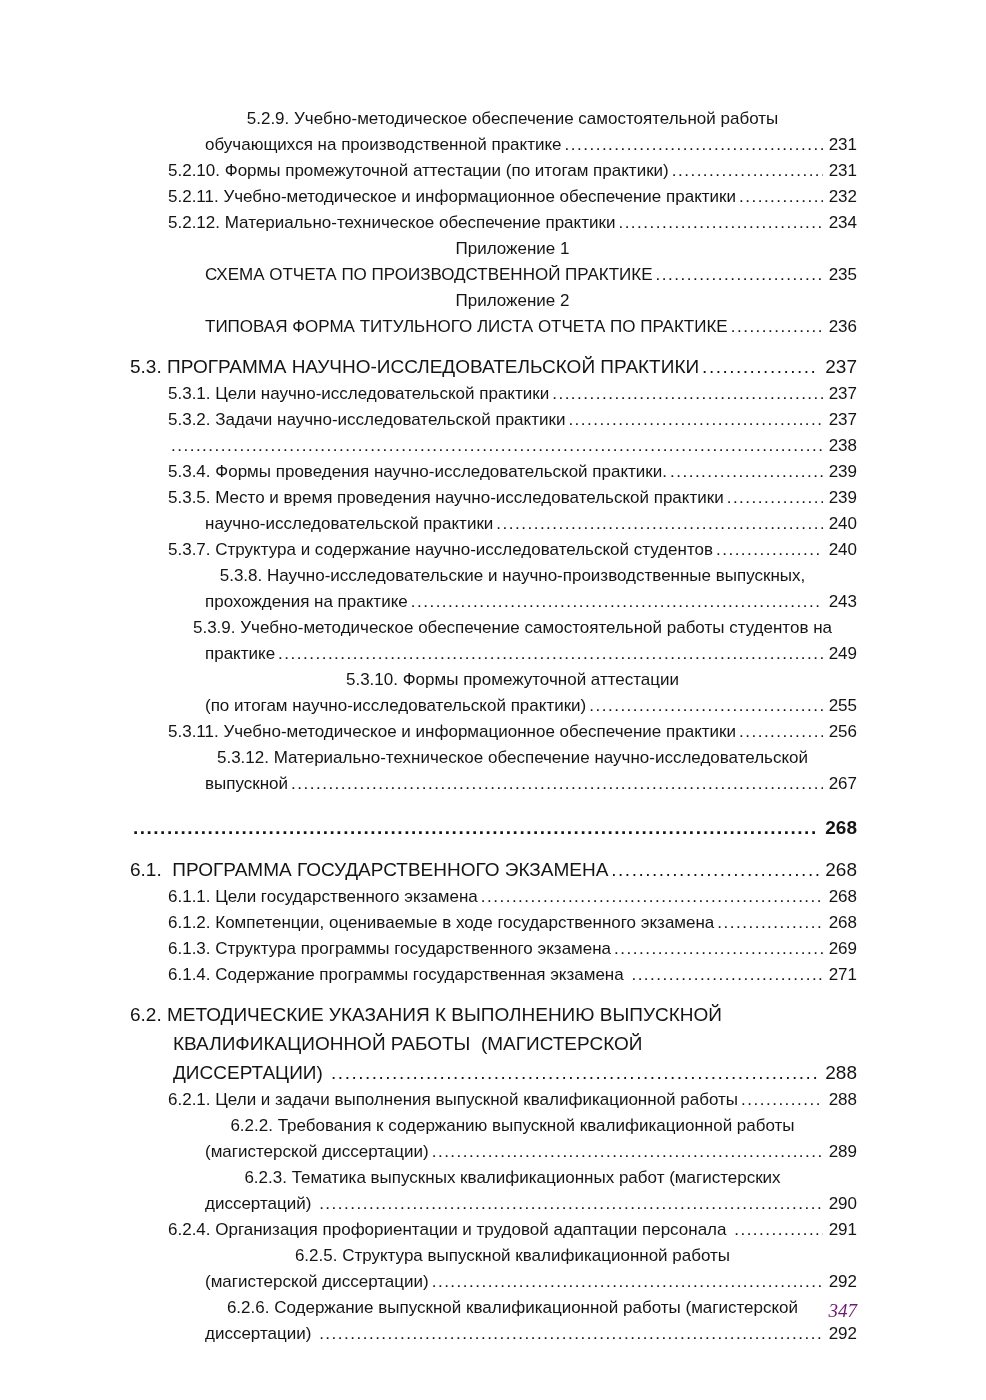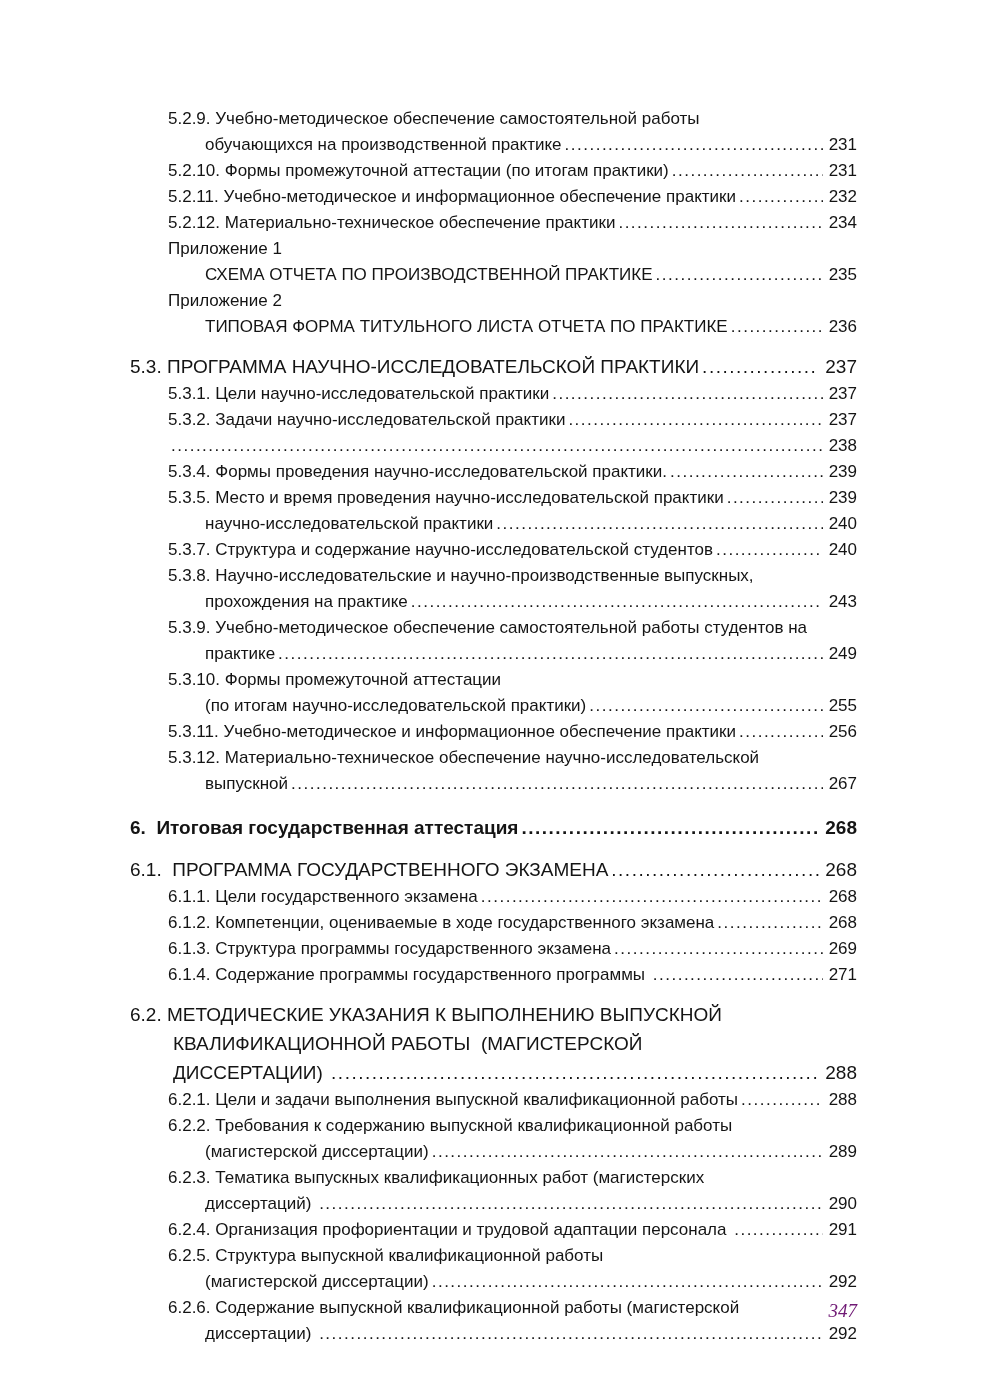--- a/index.html
+++ b/index.html
@@ -23,21 +23,21 @@
   .line {
     display: flex;
     align-items: baseline;
     font-size: 17px;
     line-height: 26px;
   }
   .line .txt {
     white-space: pre;
     flex: 0 0 auto;
   }
-  .line.sub { padding-left: 38px; }
+  .line.sub { padding-left: 38px; justify-content: center; }
   .line.cont { padding-left: 75px; }
   .line.section {
     font-size: 19px;
     line-height: 29px;
     margin-top: 12px;
   }
   .line.sectioncont {
     font-size: 19px;
     line-height: 29px;
     padding-left: 43px;
@@ -222,21 +222,20 @@
 
   </div>
 
   <div class="line cont">
     <span class="txt">выпускной</span>
     <span class="leader">............................................................................................................................................................................................................................................................................................................</span>
     <span class="pg">267</span>
   </div>
 
   <div class="line chapter">
-    <span class="txt">6.  Итоговая государственная аттестация</span>
     <span class="leader">............................................................................................................................................................................................................................................................................................................</span>
     <span class="pg">268</span>
   </div>
 
   <div class="line section">
     <span class="txt">6.1.  ПРОГРАММА ГОСУДАРСТВЕННОГО ЭКЗАМЕНА</span>
     <span class="leader">............................................................................................................................................................................................................................................................................................................</span>
     <span class="pg">268</span>
   </div>
 
@@ -252,21 +251,21 @@
     <span class="pg">268</span>
   </div>
 
   <div class="line sub">
     <span class="txt">6.1.3. Структура программы государственного экзамена</span>
     <span class="leader">............................................................................................................................................................................................................................................................................................................</span>
     <span class="pg">269</span>
   </div>
 
   <div class="line sub">
-    <span class="txt">6.1.4. Содержание программы государственного программы </span>
+    <span class="txt">6.1.4. Содержание программы государственная экзамена </span>
     <span class="leader">............................................................................................................................................................................................................................................................................................................</span>
     <span class="pg">271</span>
   </div>
 
   <div class="line section">
     <span class="txt">6.2. МЕТОДИЧЕСКИЕ УКАЗАНИЯ К ВЫПОЛНЕНИЮ ВЫПУСКНОЙ</span>
 
   </div>
 
   <div class="line sectioncont">

